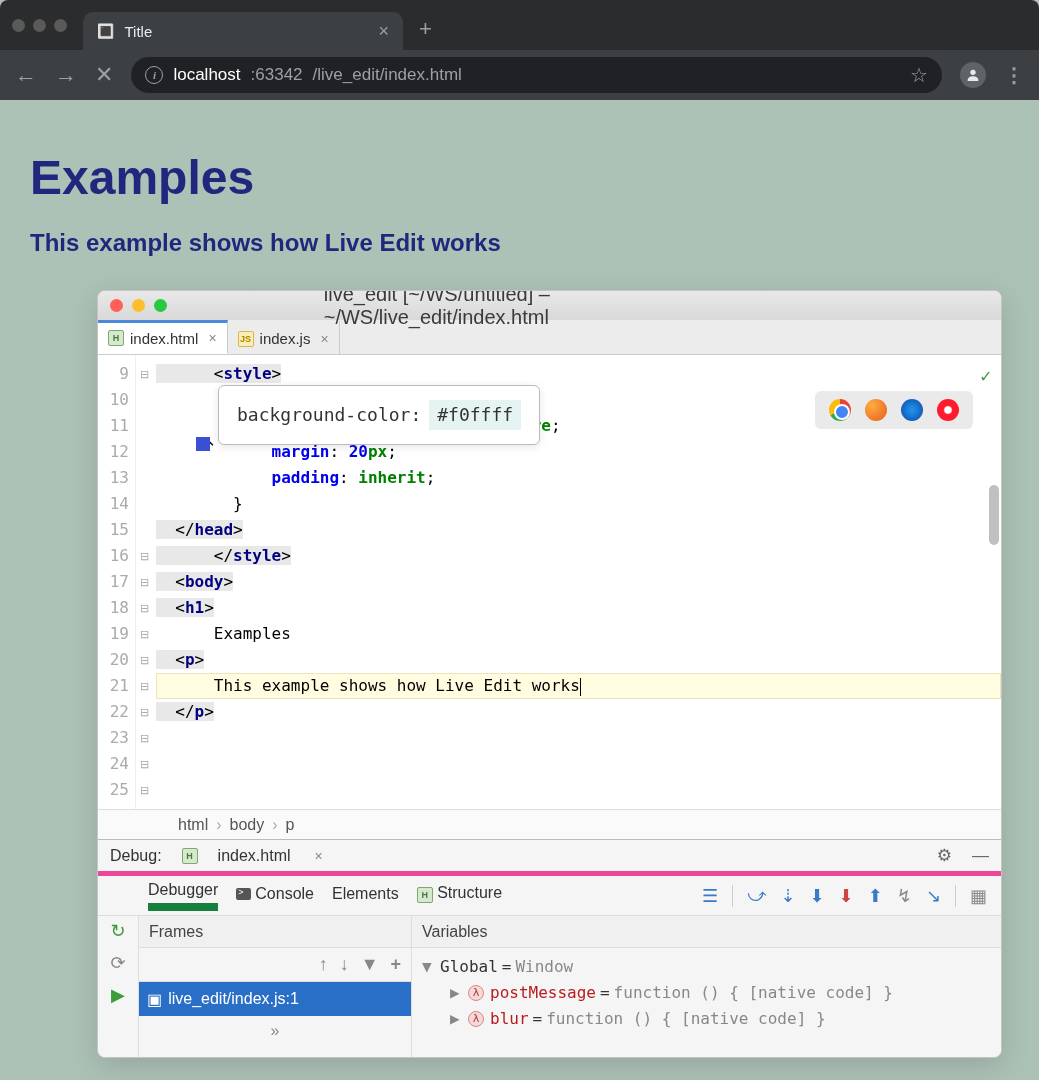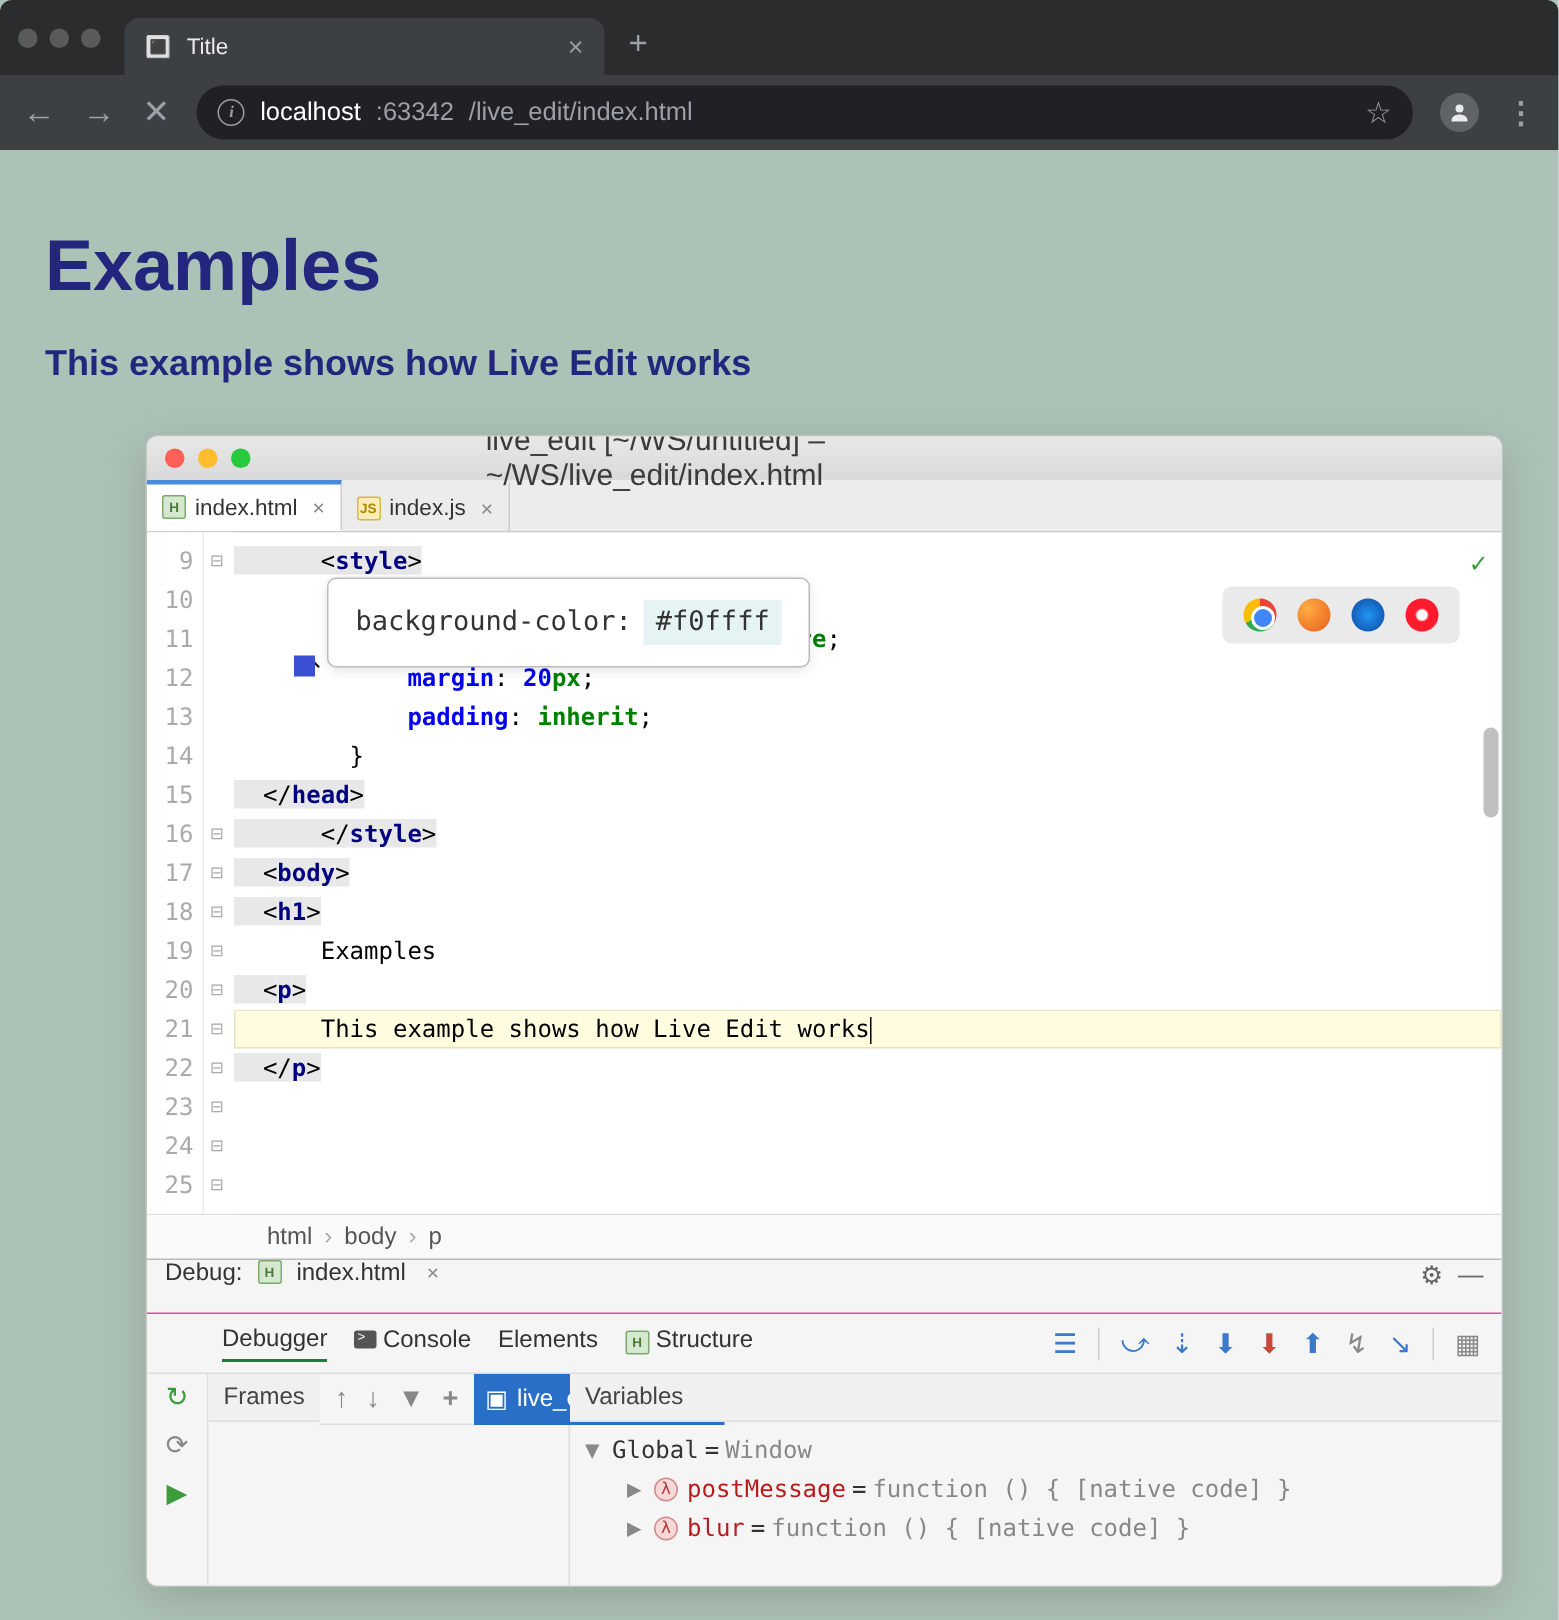--- a/index.html
+++ b/index.html
@@ -81,42 +81,42 @@
 .tooltip{position:absolute;top:30px;left:62px;background:#fff;border:1px solid #bbb;border-radius:6px;padding:14px 18px;font-family:'Menlo',monospace;font-size:18px;color:#333;box-shadow:0 2px 8px rgba(0,0,0,0.1);display:flex;align-items:center;gap:8px}
 .tooltip .val{background:#e6f3f3;padding:2px 8px}
 .cursor-ic{position:absolute;top:72px;left:48px;font-size:18px;color:#000}
 .blue-sq{position:absolute;top:82px;left:40px;width:14px;height:14px;background:#3b4fd4}
 
 .breadcrumb{height:30px;background:#fafafa;border-top:1px solid #ddd;display:flex;align-items:center;font-size:16px;color:#555;padding-left:80px;gap:8px}
 .breadcrumb .sep{color:#aaa}
 
 
 .debug-panel{height:218px;border-top:1px solid #bbb;background:#f5f5f5;display:flex;flex-direction:column}
-.dp-head{height:36px;display:flex;align-items:flex-start;padding:0 12px;gap:10px;font-size:16px;color:#333;border-bottom:1px solid #ec4899}
+.dp-head{height:36px;display:flex;align-items:center;padding:0 12px;gap:20px;font-size:16px;color:#333;border-bottom:5px solid #ec4899}
 .dp-head .gear{margin-left:auto;color:#666;font-size:17px}
 .dp-head .min{color:#666;font-size:17px}
 
 .dp-tabs{height:40px;display:flex;align-items:center;gap:18px;padding-left:50px;border-bottom:1px solid #ddd;font-size:16px;color:#333}
 .dp-tab{padding-bottom:4px}
-.dp-tab.active{border-bottom:2px solid #15803d}
+.dp-tab.active{border-bottom:8px solid #15803d}
 .dp-tab .console-ic{display:inline-block;width:15px;height:12px;background:#555;border-radius:2px;margin-right:4px;vertical-align:middle;position:relative}
 .dp-tab .console-ic::after{content:">";color:#fff;font-size:9px;position:absolute;left:2px;top:-1px}
 .dp-actions{margin-left:auto;display:flex;gap:14px;padding-right:14px;align-items:center}
 .dp-ic{color:#3b7ac9;font-size:18px}
 .dp-ic.red{color:#c9473b}
 .dp-ic.gray{color:#888}
 .divider{width:1px;height:22px;background:#ccc}
 
 .dp-body{flex:1;display:flex}
 .dp-side{width:40px;display:flex;flex-direction:column;align-items:center;gap:10px;padding-top:4px}
 .dp-side .ic{font-size:18px}
 .ic.green{color:#3a9c3a}
 .ic.gray{color:#888}
 
-.frames-col{width:242px;border-left:1px solid #ddd;border-right:1px solid #ddd;display:flex;flex-direction:row}
+.frames-col{width:274px;border-left:1px solid #ddd;border-right:1px solid #ddd;display:flex;flex-direction:column}
 .col-head{height:32px;display:flex;align-items:center;padding:0 10px;font-size:16px;color:#444;border-bottom:1px solid #ddd;background:#f0f0f0}
 .frames-ctrl{height:34px;display:flex;align-items:center;justify-content:flex-end;gap:12px;padding:0 10px;color:#888;font-size:18px;border-bottom:1px solid #ddd}
 .frames-ctrl span:last-child{font-weight:bold}
 .frame-row{height:34px;background:#2a6fc7;color:#fff;display:flex;align-items:center;padding:0 8px;font-size:16px;gap:6px}
 .frame-more{text-align:center;color:#888;font-size:16px;padding:6px}
 
 .vars-col{flex:1;display:flex;flex-direction:column}
 .vars-body{padding:6px 10px;font-family:'Menlo',monospace;font-size:16px}
 .vrow{display:flex;align-items:center;gap:4px;line-height:26px}
 .vrow .arrow{color:#888;width:14px}

